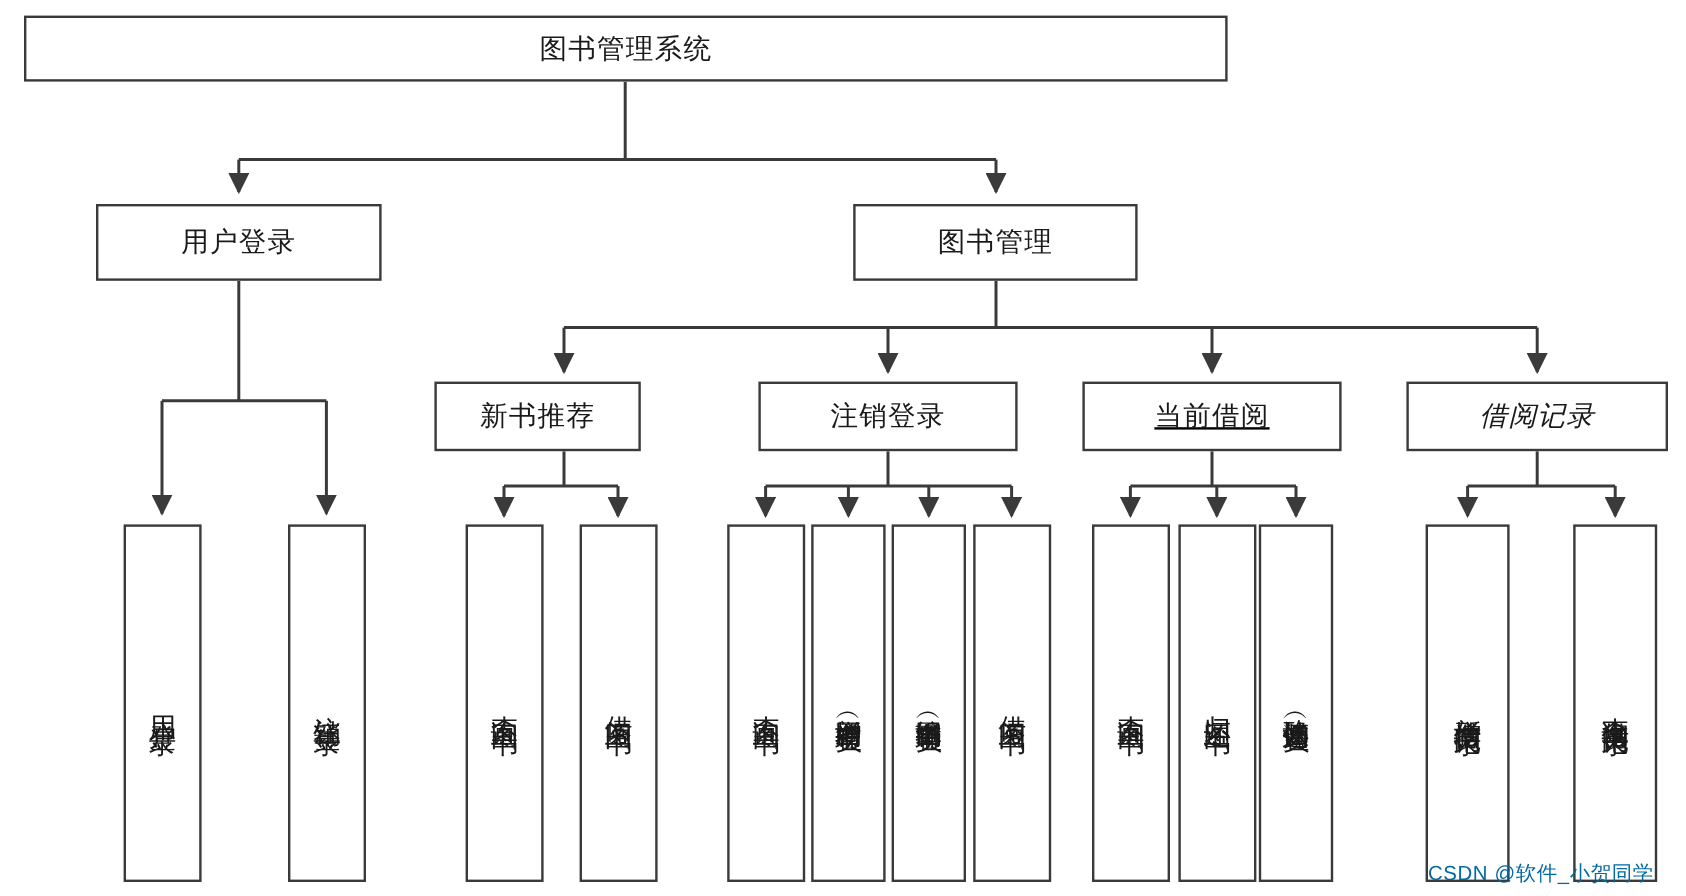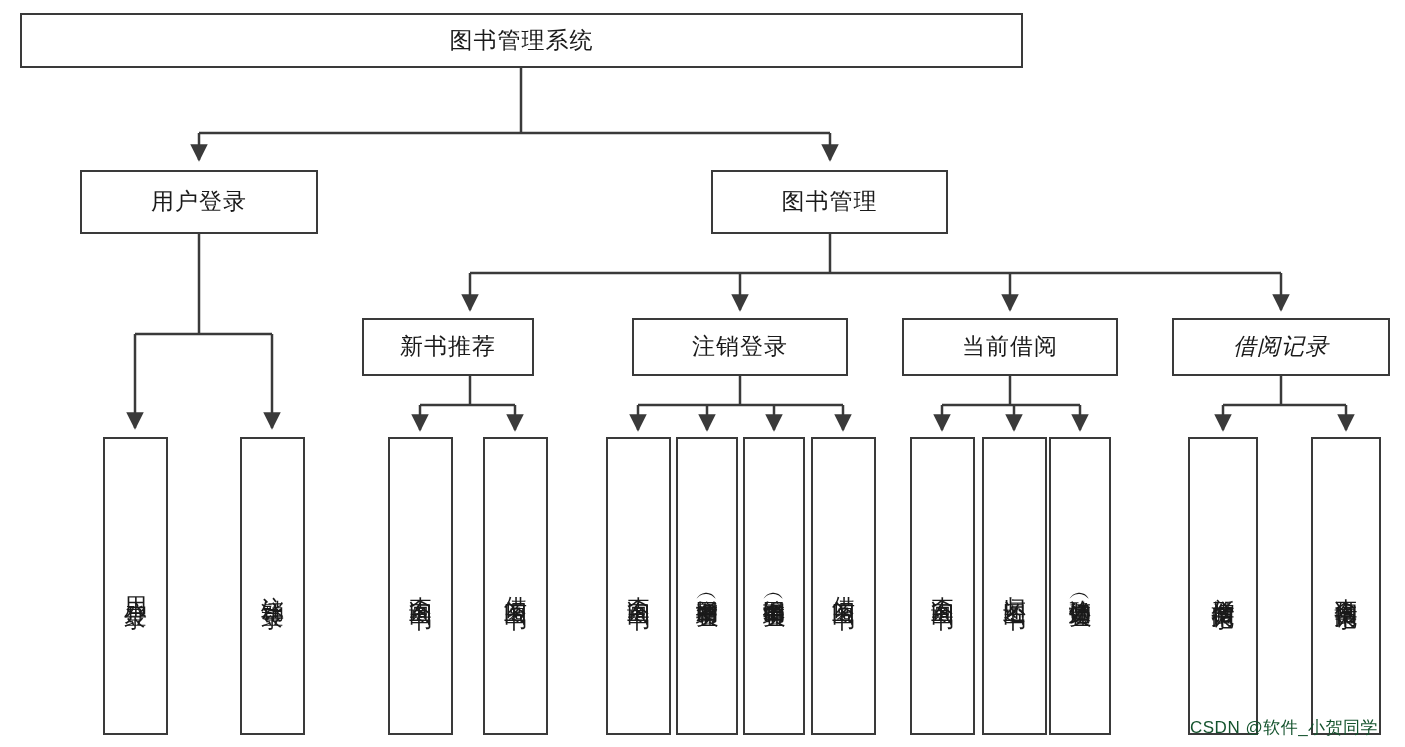--- a/index.html
+++ b/index.html
@@ -47,21 +47,21 @@
     color: #1a1a1a;
     writing-mode: vertical-rl;
     text-orientation: upright;
     letter-spacing: 4px;
     line-height: 1;
     white-space: nowrap;
   }
   .watermark {
     position: absolute;
     font-size: 17px;
-    color: #14532d;
+    color: #0369a1;
     white-space: nowrap;
     letter-spacing: 0.5px;
     pointer-events: none;
   }
 </style>
 </head>
 <body>
 
 <div id="diagram-root">
 
@@ -137,21 +137,21 @@
   <div class="node-box" style="left:711px; top:170px; width:237px; height:64px;">
     <span class="node-label-h">图书管理</span>
   </div>
 
   <div class="node-box" style="left:362px; top:318px; width:172px; height:58px;">
     <span class="node-label-h">新书推荐</span>
   </div>
   <div class="node-box" style="left:632px; top:318px; width:216px; height:58px;">
     <span class="node-label-h">注销登录</span>
   </div>
-  <div class="node-box" style="left:902px; top:318px; width:216px; height:58px;">
+  <div class="node-box" style="left:902px; top:318px; width:216px; height:58px;text-decoration:underline;">
     <span class="node-label-h">当前借阅</span>
   </div>
   <div class="node-box" style="left:1172px; top:318px; width:218px; height:58px;font-style:italic;">
     <span class="node-label-h">借阅记录</span>
   </div>
 
   <div class="node-box" style="left:103px; top:437px; width:65px; height:298px;">
     <span class="node-label-v">用户登录</span>
   </div>
   <div class="node-box" style="left:240px; top:437px; width:65px; height:298px;">

